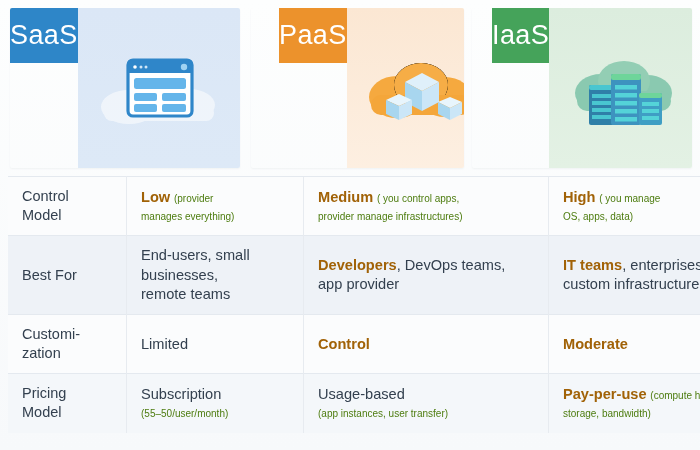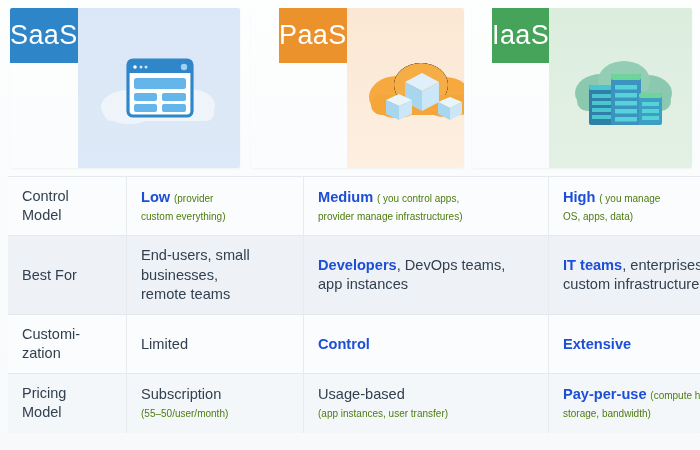--- a/index.html
+++ b/index.html
@@ -78,21 +78,21 @@
     font-size:14.5px;
     color:#33404f;
     padding-left:22px;
     border-right:1px solid #e7ebf0;
   }
   td.c-saas{width:150px;}
   td.c-paas{width:218px;border-left:1px solid #e7ebf0;}
   td.c-iaas{width:224px;border-left:1px solid #e7ebf0;}
 
   .cell{font-size:13.6px;color:#46505e;}
-  .cell b{font-weight:bold;color:#1d4ed8;font-size:14.6px;}
+  .cell b{font-weight:bold;color:#a16207;font-size:14.6px;}
   .cell .sub{color:#4d7c0f;font-size:10px;}
   .cell .lead{font-size:14.6px;color:#33404f;}
 
   .hyph{display:block;}
 </style>
 </head>
 <body>
 
 <div class="sheet">
 
@@ -200,21 +200,21 @@
     <tbody>
 
       <tr class="row-plain">
         <td class="lbl">
           <span class="hyph">Control</span>
           <span class="hyph">Model</span>
         </td>
         <td class="c-saas cell">
           <b>Low</b>
           <span class="sub">(provider</span><br>
-          <span class="sub">custom everything)</span>
+          <span class="sub">manages everything)</span>
         </td>
         <td class="c-paas cell">
           <b>Medium</b>
           <span class="sub">( you control apps,</span><br>
           <span class="sub">provider manage infrastructures)</span>
         </td>
         <td class="c-iaas cell">
           <b>High</b>
           <span class="sub">( you manage</span><br>
           <span class="sub">OS, apps, data)</span>
@@ -225,41 +225,41 @@
         <td class="lbl">
           <span class="hyph">Best For</span>
         </td>
         <td class="c-saas cell">
           <span class="lead">End-users, small</span><br>
           <span class="lead">businesses,</span><br>
           <span class="lead">remote teams</span>
         </td>
         <td class="c-paas cell">
           <b>Developers</b><span class="lead">, DevOps teams,</span><br>
-          <span class="lead">app instances</span>
+          <span class="lead">app provider</span>
         </td>
         <td class="c-iaas cell">
           <b>IT teams</b><span class="lead">, enterprises,</span><br>
           <span class="lead">custom infrastructure needs</span>
         </td>
       </tr>
 
       <tr class="row-plain">
         <td class="lbl">
           <span class="hyph">Customi-</span>
           <span class="hyph">zation</span>
         </td>
         <td class="c-saas cell">
           <span class="lead">Limited</span>
         </td>
         <td class="c-paas cell">
           <b>Control</b>
         </td>
         <td class="c-iaas cell">
-          <b>Extensive</b>
+          <b>Moderate</b>
         </td>
       </tr>
 
       <tr class="row-alt2">
         <td class="lbl">
           <span class="hyph">Pricing</span>
           <span class="hyph">Model</span>
         </td>
         <td class="c-saas cell">
           <span class="lead">Subscription</span><br>

